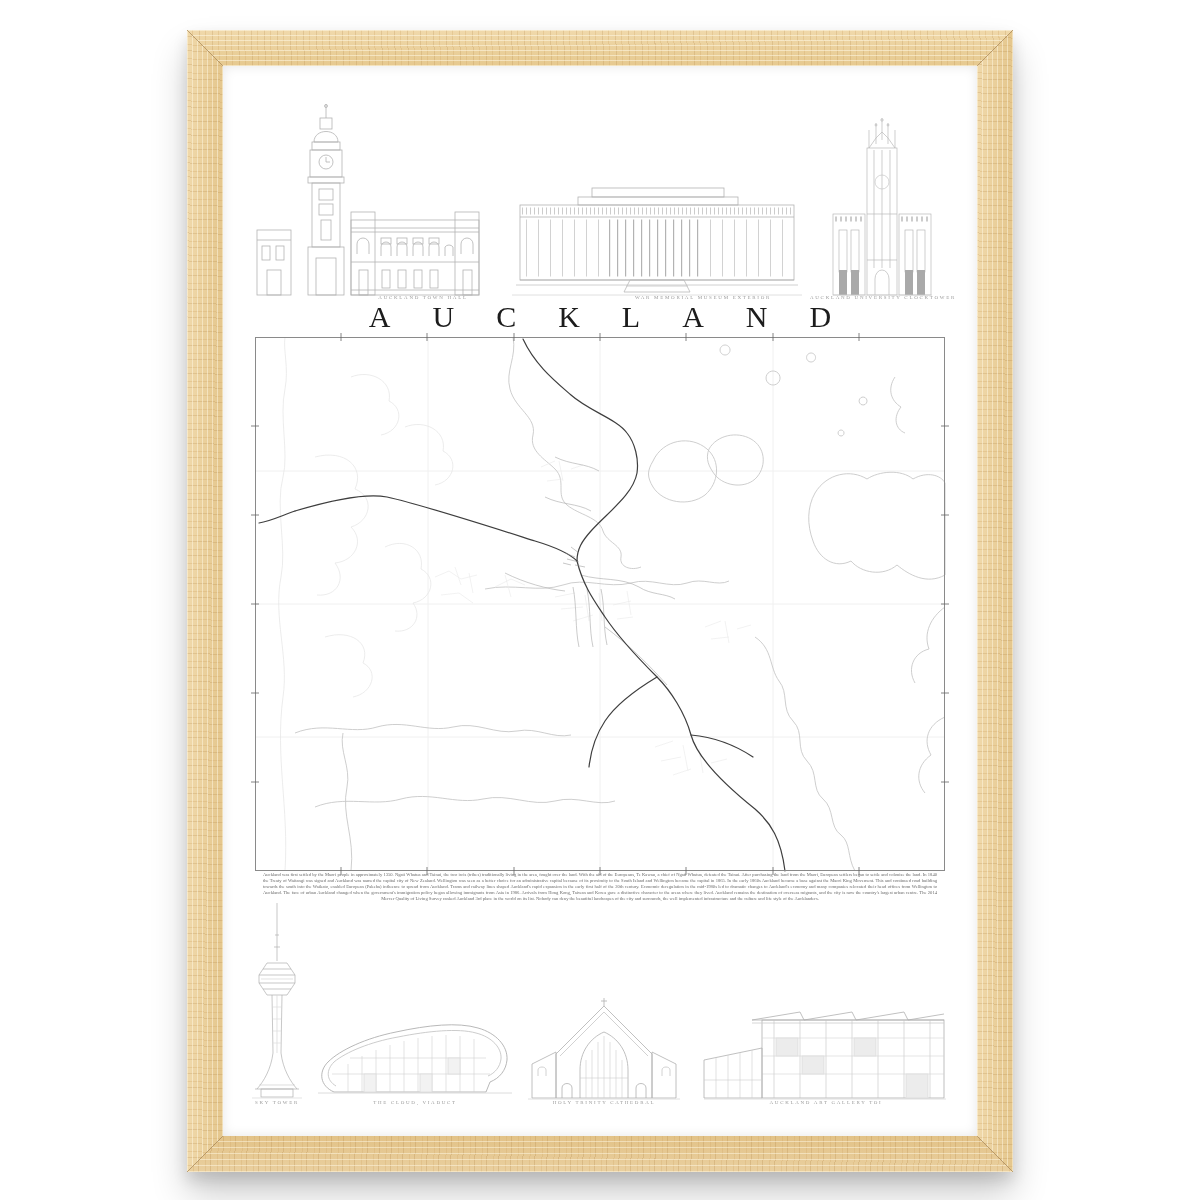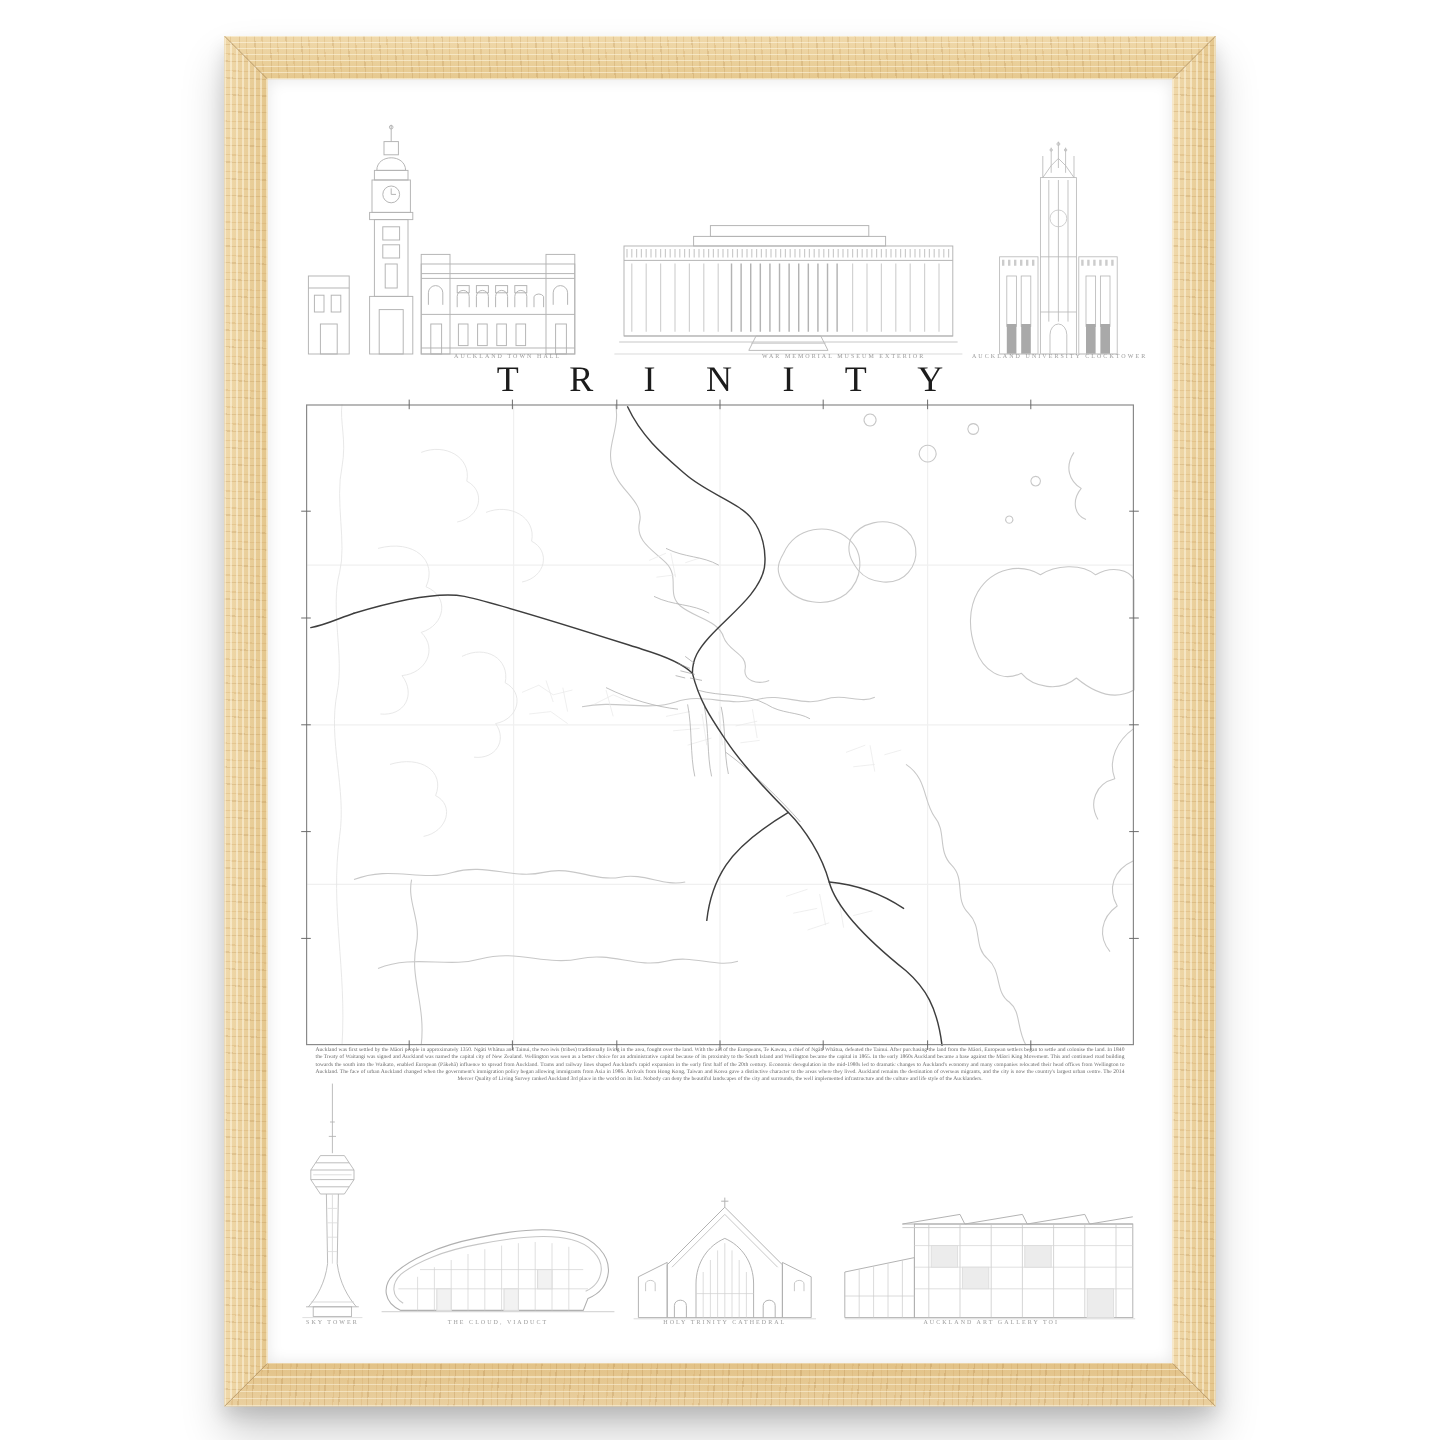--- a/index.html
+++ b/index.html
@@ -194,21 +194,21 @@
         <rect x="6" y="152" width="8" height="25" fill="#a9a9a9" stroke="none"></rect>
         <rect x="18" y="152" width="8" height="25" fill="#a9a9a9" stroke="none"></rect>
         <rect x="72" y="152" width="8" height="25" fill="#a9a9a9" stroke="none"></rect>
         <rect x="84" y="152" width="8" height="25" fill="#a9a9a9" stroke="none"></rect>
         <line x1="0" y1="177" x2="99" y2="177" stroke="#cfcfcf"></line>
       </g>
     </svg>
     <div class="caption" style="left:575px;top:229px;width:170px;">AUCKLAND UNIVERSITY CLOCKTOWER</div>
 
     <div class="poster-title">
-      <span>TRINITY</span>
+      <span>AUCKLAND</span>
     </div>
 
     <svg class="abs" style="left:32px;top:271px;" width="690" height="534" viewBox="0 0 690 534">
 
       <g stroke="#f0f0f0" stroke-width="1">
         <line x1="173" y1="1" x2="173" y2="533"></line>
           <line x1="345" y1="1" x2="345" y2="533"></line>
           <line x1="518" y1="1" x2="518" y2="533"></line>
         <line x1="1" y1="134" x2="689" y2="134"></line>
           <line x1="1" y1="267" x2="689" y2="267"></line>

